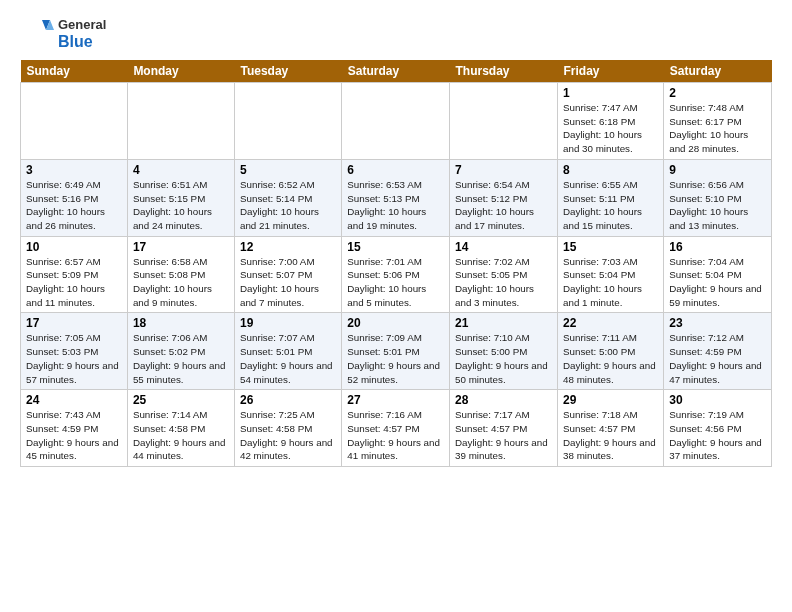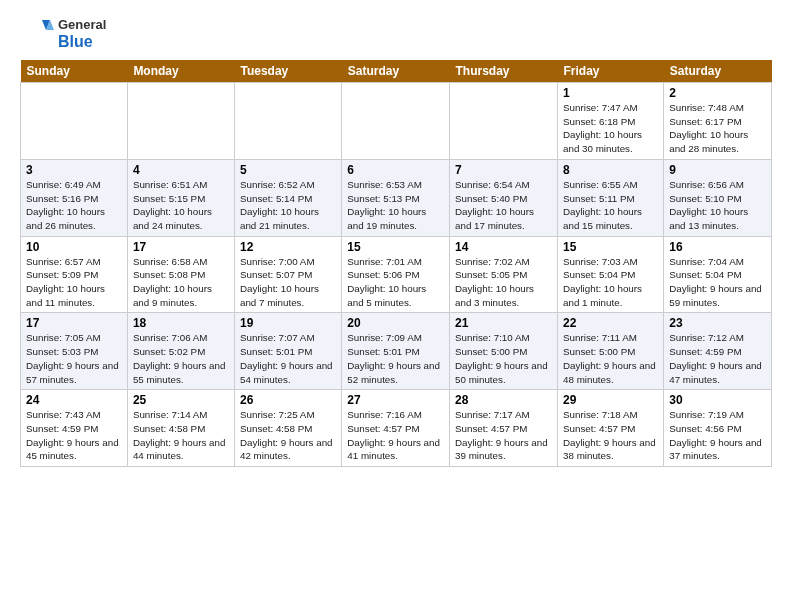--- a/index.html
+++ b/index.html
@@ -169,21 +169,21 @@
           <td>
             <span class="day-num">6</span>
             <div class="day-detail">Sunrise: 6:53 AM
 Sunset: 5:13 PM
 Daylight: 10 hours
 and 19 minutes.</div>
           </td>
           <td>
             <span class="day-num">7</span>
             <div class="day-detail">Sunrise: 6:54 AM
-Sunset: 5:40 PM
+Sunset: 5:12 PM
 Daylight: 10 hours
 and 17 minutes.</div>
           </td>
           <td>
             <span class="day-num">8</span>
             <div class="day-detail">Sunrise: 6:55 AM
 Sunset: 5:11 PM
 Daylight: 10 hours
 and 15 minutes.</div>
           </td>

